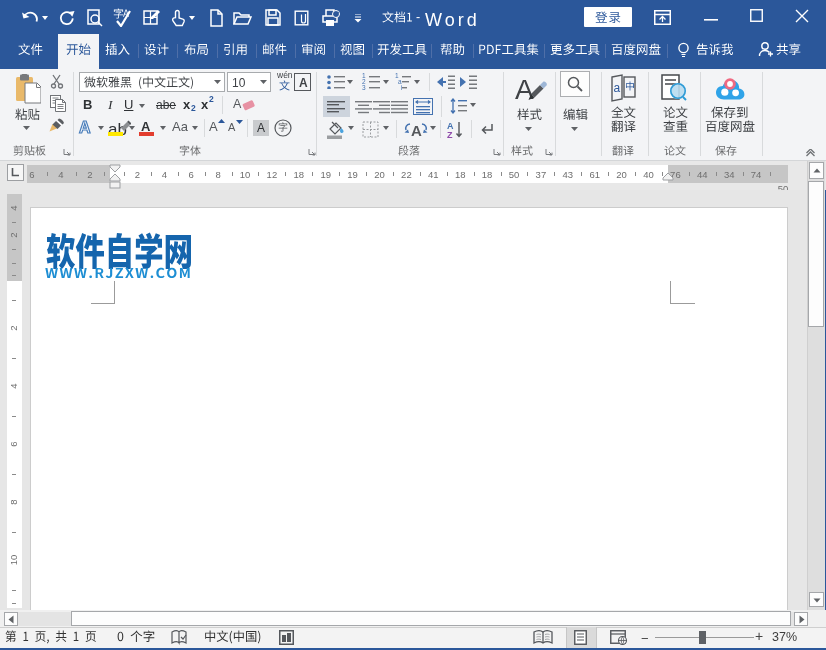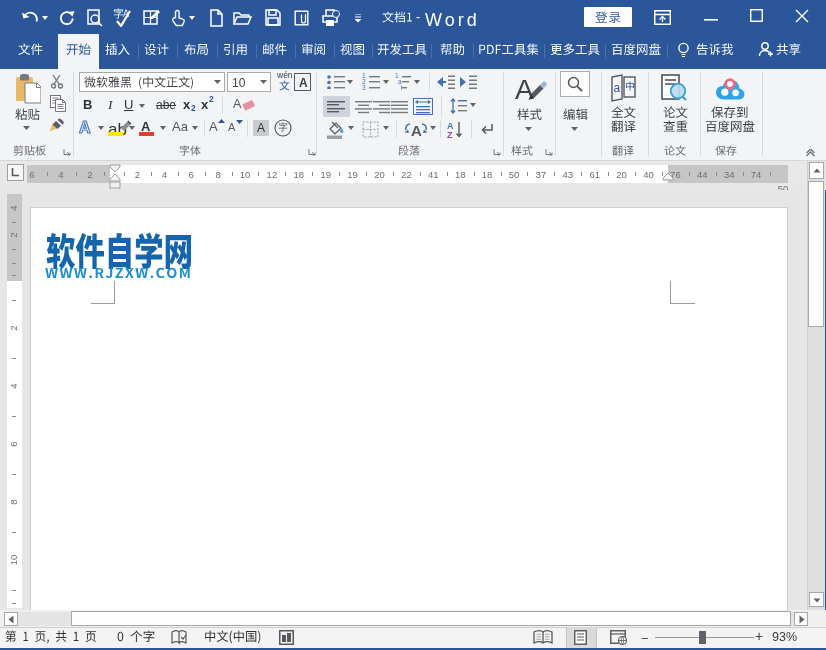--- a/index.html
+++ b/index.html
@@ -658,12 +658,12 @@
 <div style="position:absolute;left:610px;top:630px;width:18px;height:16px;line-height:0"><svg width="18" height="16">
       <rect x="0.75" y="0.75" width="14.5" height="12.5" fill="none" stroke="#55585c" stroke-width="1.4"></rect>
       <path d="M1 4h14" stroke="#55585c" stroke-width="1.2"></path>
       <circle cx="12.5" cy="10.5" r="4" fill="#f3f3f3" stroke="#55585c" stroke-width="1.1"></circle>
       <path d="M8.6 10.5h7.8M12.5 6.6c-1.7 2.2-1.7 5.6 0 7.8 1.7-2.2 1.7-5.6 0-7.8z" fill="none" stroke="#55585c" stroke-width="0.8"></path>
     </svg></div>
 <div style="position:absolute;left:641px;top:632px;font-family:'Liberation Sans',sans-serif;font-size:13px;color:#444;font-weight:normal;white-space:nowrap;line-height:1">−</div>
 <div style="position:absolute;left:655px;top:637px;width:99px;height:1px;background:#9a9a9a"></div>
 <div style="position:absolute;left:699px;top:631px;width:7px;height:13px;background:#5f6266"></div>
 <div style="position:absolute;left:755px;top:629px;font-family:'Liberation Sans',sans-serif;font-size:14px;color:#444;font-weight:normal;white-space:nowrap;line-height:1">+</div>
-<div style="position:absolute;left:772px;top:631px;font-family:'Liberation Sans',sans-serif;font-size:12.5px;color:#3c3c3c;font-weight:normal;white-space:nowrap;line-height:1">93%</div>
+<div style="position:absolute;left:772px;top:631px;font-family:'Liberation Sans',sans-serif;font-size:12.5px;color:#3c3c3c;font-weight:normal;white-space:nowrap;line-height:1">37%</div>
 </body></html>

